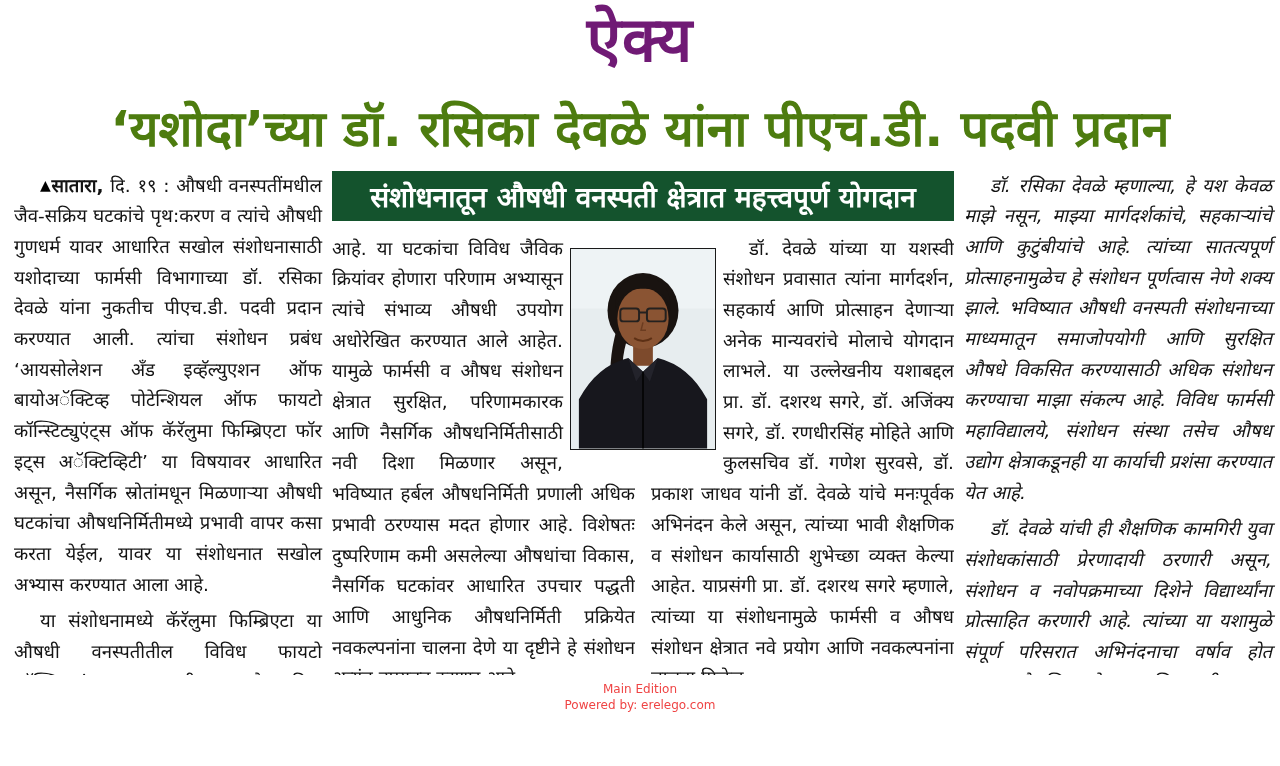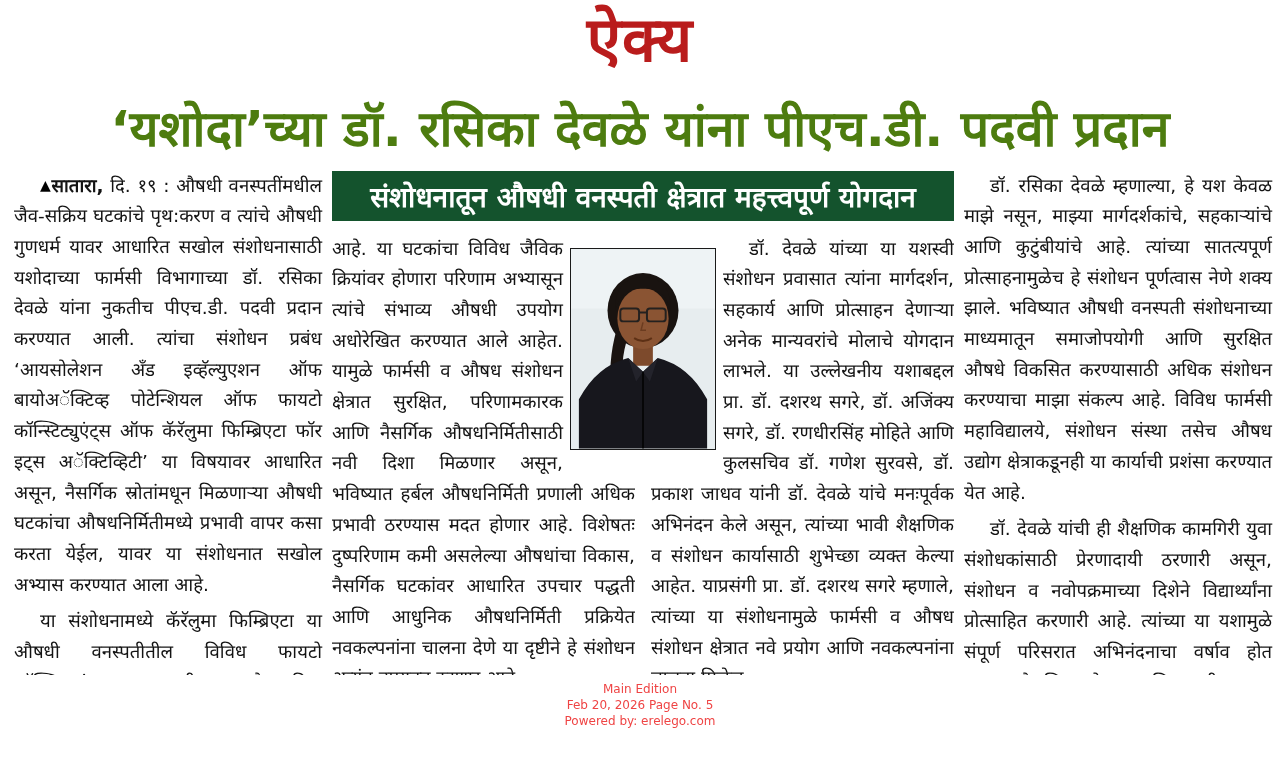--- a/index.html
+++ b/index.html
@@ -13,21 +13,21 @@
     color: #111111;
   }
   .page { width: 1280px; height: 766px; position: relative; background: #ffffff; }
 
   
   .masthead { text-align: center; padding-top: 6px; height: 82px; }
   .logo {
     display: inline-block;
     font-size: 62px;
     font-weight: bold;
-    color: #b91c1c;
+    color: #701a75;
     line-height: 1.1;
     letter-spacing: 1px;
   }
 
   
   .headline {
     margin: 10px 18px 6px 18px;
     text-align: center;
     font-size: 50px;
     font-weight: bold;
@@ -40,21 +40,21 @@
   .content {
     display: flex;
     gap: 10px;
     padding: 4px 20px 0 14px;
     height: 508px;
     overflow: hidden;
     box-sizing: border-box;
   }
   .col1 { width: 308px; flex: 0 0 308px; }
   .middle { width: 622px; flex: 0 0 622px; }
-  .col4 { width: 308px; flex: 0 0 308px; }
+  .col4 { width: 308px; flex: 0 0 308px; font-style: italic; }
 
   .para {
     margin: 0 0 6px 0;
     font-size: 18.5px;
     line-height: 1.66;
     text-align: justify;
     color: #131313;
   }
   .indent { text-indent: 26px; }
   .dateline-marker { font-size: 14px; vertical-align: 2px; color: #000; }
@@ -175,17 +175,16 @@
 
     <div class="col4">
       <p class="para indent">डॉ. रसिका देवळे म्हणाल्या, हे यश केवळ माझे नसून, माझ्या मार्गदर्शकांचे, सहकाऱ्यांचे आणि कुटुंबीयांचे आहे. त्यांच्या सातत्यपूर्ण प्रोत्साहनामुळेच हे संशोधन पूर्णत्वास नेणे शक्य झाले. भविष्यात औषधी वनस्पती संशोधनाच्या माध्यमातून समाजोपयोगी आणि सुरक्षित औषधे विकसित करण्यासाठी अधिक संशोधन करण्याचा माझा संकल्प आहे. विविध फार्मसी महाविद्यालये, संशोधन संस्था तसेच औषध उद्योग क्षेत्राकडूनही या कार्याची प्रशंसा करण्यात येत आहे.</p>
       <p class="para indent">डॉ. देवळे यांची ही शैक्षणिक कामगिरी युवा संशोधकांसाठी प्रेरणादायी ठरणारी असून, संशोधन व नवोपक्रमाच्या दिशेने विद्यार्थ्यांना प्रोत्साहित करणारी आहे. त्यांच्या या यशामुळे संपूर्ण परिसरात अभिनंदनाचा वर्षाव होत असून, शैक्षणिक क्षेत्रात अभिमानाची भावना निर्माण झाली आहे.</p>
     </div>
 
   </div>
 
   <footer class="footer">
     <div>Main Edition</div>
-    <div>Feb 20, 2026 Page No. 5</div>
     <div>Powered by: erelego.com</div>
   </footer>
 
 </div>
 
 </body></html>

